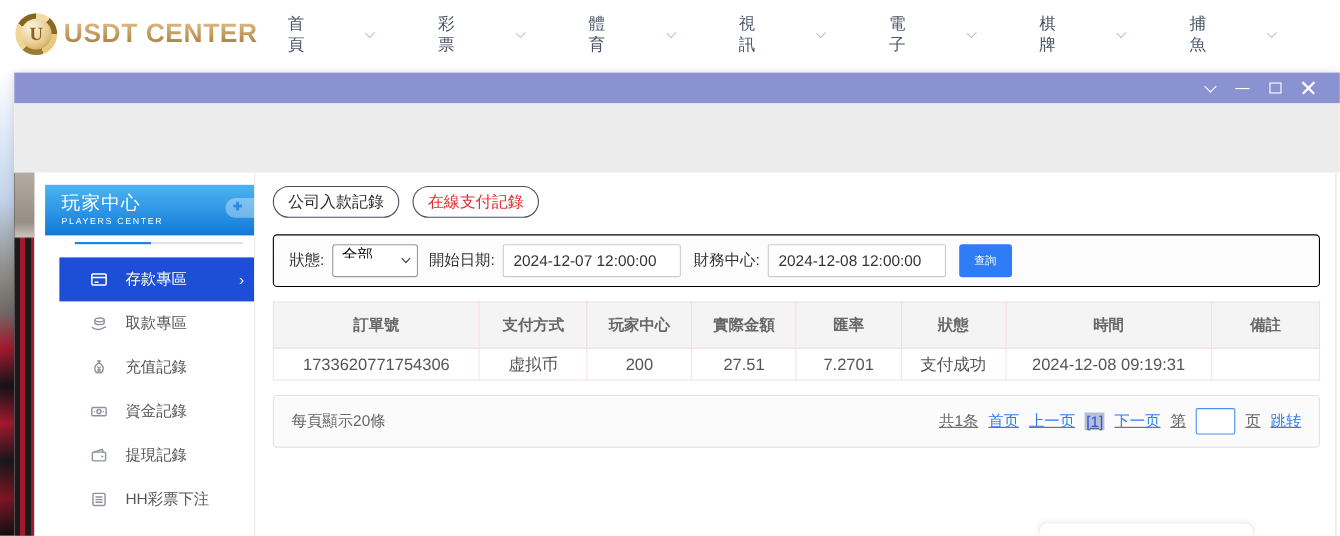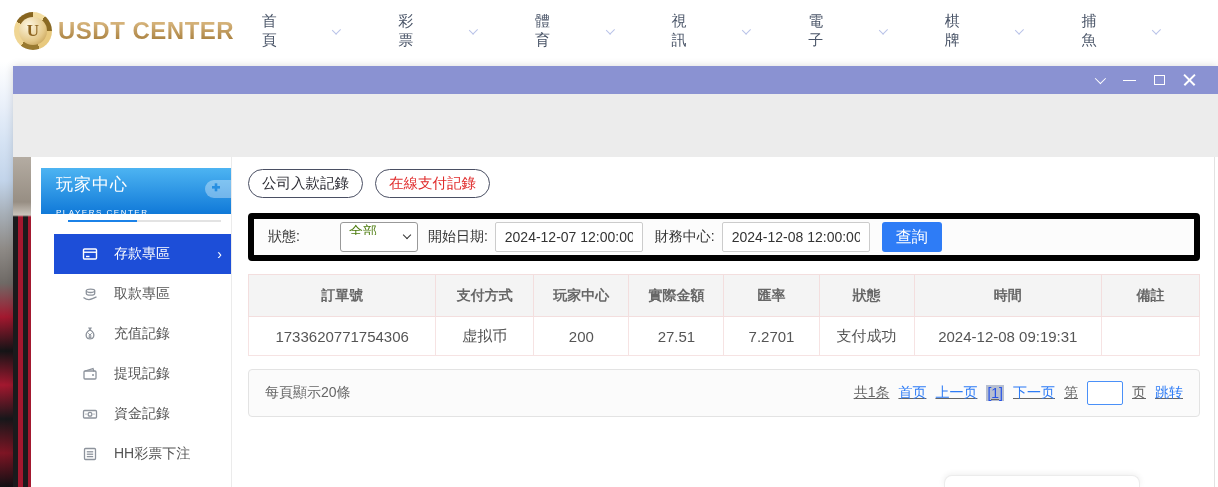--- a/index.html
+++ b/index.html
@@ -45,21 +45,21 @@
   .photo-strip { position:absolute; left:0; top:0; bottom:0; width:18px;
     background-color:#17171a;
     background-image:linear-gradient(180deg,#b4aca2 0px,#978e83 45px,#c9c3bb 58px,rgba(0,0,0,0) 60px),
       repeating-linear-gradient(90deg,#1a1a1c 0 5px,#a3182f 5px 10px); }
 
   
   .sidebar { position:absolute; left:22px; top:0; bottom:0; width:200px; background:#fff;padding-left:19px; }
   .pc-header { position:relative; margin-left:-13px; margin-top:11px; width:213px; height:46px;
     background:linear-gradient(180deg,#4db4f2,#1079d8); color:#fff; padding:5px 0 0 15px; overflow:hidden; }
   .pc-title { font-size:17px; letter-spacing:1px; }
-  .pc-sub { font-size:8px; letter-spacing:1.5px; margin-top:12px; }
+  .pc-sub { font-size:8px; letter-spacing:1.5px; margin-top:1px; }
   .pc-gamepad { position:absolute; right:6px; top:5px; opacity:.35; }
   .pc-section { padding:13px 14px 4px 14px; color:#b3b6ba; font-size:17px; }
   .pc-divider { height:2px; margin:6px 14px 12px 14px;
     background:linear-gradient(90deg,#1b82e8 0 45%,#e3e3e3 45% 100%); }
   .menu-item { height:40px; display:flex; align-items:center; padding-left:28px; cursor:pointer;
     color:#555; font-size:14px; position:relative; }
   .menu-item .mi-icon { width:16px; height:16px; margin-right:16px; color:#8d939c; flex:0 0 16px; }
   .menu-item.active { background:#1d4ed8; color:#fff; }
   .menu-item.active .mi-icon { color:#fff; }
   .menu-item.active .chev-r { position:absolute; right:13px; font-size:14px; color:#fff; }
@@ -67,37 +67,37 @@
   
   .main { position:absolute; left:218px; right:0; top:0; bottom:0; background:#fff;
     border-left:1px solid #ebebeb; padding:12px 18px 0 16px; }
   .scrollline { position:absolute; right:3px; top:0; bottom:0; width:1px; background:#e2e2e2; }
 
   .tabs { display:flex; gap:12px; margin-bottom:15px; }
   .tab { border:1px solid #4a4f63; border-radius:15px; background:#fff; padding:4px 13px;
     font-size:14.5px; color:#2b2b33; cursor:pointer; font-family:inherit; }
   .tab.active { color:#e02b2b; }
 
-  .filterbox { border:6px solid #000000; border-radius:4px; background:#fcfcfc; height:48px;
+  .filterbox { border:1px solid #000000; border-radius:4px; background:#fcfcfc; height:48px;
     display:flex; align-items:center; padding:0 14px; margin-bottom:13px; font-size:14px; color:#333; }
   .flabel { margin-right:7px; }
   .sel-wrap { position:relative; margin-right:10px; }
   .sel-wrap select { appearance:none; -webkit-appearance:none; border:1px solid #999; border-radius:3px;
-    background:#fff; height:30px; width:78px; padding:0 22px 16px 8px; font-size:14px; color:#4d7c0f; font-family:inherit;margin-left:33px; }
+    background:#fff; height:30px; width:78px; padding:0 22px 16px 8px; font-size:14px; color:#000000; font-family:inherit; }
   .sel-wrap .schev { position:absolute; right:8px; top:10px; width:6px; height:6px;
     border-right:1.7px solid #333; border-bottom:1.7px solid #333; transform:rotate(45deg); pointer-events:none; }
-  .dateinput { border:1px solid #ccc; border-radius:2px; height:30px; width:148px; padding:0 9px;
+  .dateinput { border:1px solid #ccc; border-radius:2px; height:30px; width:162px; padding:0 9px;
     font-size:14px; color:#333; margin-right:12px; font-family:inherit; }
   .querybtn { background:#2e7cf6; color:#fff; border:none; border-radius:3px; height:30px;
-    padding:0 14px; font-size:16px; cursor:pointer; font-family:inherit; }
+    padding:0 14px; font-size:10px; cursor:pointer; font-family:inherit; }
 
   table.rec { width:100%; border-collapse:collapse; border:1px solid #0f172a; }
   table.rec th { background:#f4f4f4; color:#666; font-size:14px; font-weight:bold; height:42px;
     border:1px solid #f3dede; }
-  table.rec td { color:#555; font-size:15px; text-align:center; height:39px; border:1px solid #f6e3e3; }
+  table.rec td { color:#555; font-size:15px; text-align:center; height:29px; border:1px solid #f6e3e3; }
 
   .pagebox { margin-top:13px; border:1px solid #e3e3e3; border-radius:4px; background:#fbfbfb;
     height:48px; display:flex; align-items:center; justify-content:space-between; padding:0 16px;
     font-size:14px; color:#666; }
   .pager { display:flex; align-items:center; gap:9px;text-decoration:underline; }
   .plink { color:#2e7cf6; cursor:pointer; text-decoration:none; }
   .pcur { color:#2653e8; background:#b7bfd0; padding:0 1px; }
   .pjump { width:36px; height:24px; border:1px solid #4a90f8; border-radius:2px; font-size:13px;
     text-align:center; font-family:inherit; }
 
@@ -203,34 +203,34 @@
       <div class="menu-item">
         <svg class="mi-icon" viewBox="0 0 16 16">
           <path d="M6 1.5 h4 l-1.3 2.2 h-1.4 z" fill="currentColor"></path>
           <path d="M8 3.7 C4.8 5.6 3.6 8.6 4.5 11 c.9 2.6 6.1 2.6 7 0 .9-2.4-.3-5.4-3.5-7.3z" fill="none" stroke="currentColor" stroke-width="1.3"></path>
           <path d="M6.3 7.2 L8 9 l1.7-1.8 M8 9 v2.6 M6.5 10 h3 M6.5 11.4 h3" stroke="currentColor" stroke-width="1" fill="none"></path>
         </svg>
         <span>充值記錄</span>
       </div>
       <div class="menu-item">
         <svg class="mi-icon" viewBox="0 0 16 16" fill="none" stroke="currentColor" stroke-width="1.3">
-          <path d="M3 5 l8-2.4 1 3"></path>
-            <rect x="2" y="5" width="12" height="8" rx="1"></rect>
-            <circle cx="11" cy="9" r="1" fill="currentColor" stroke="none"></circle>
-        </svg>
-        <span>提現記錄</span>
-      </div>
-      <div class="menu-item">
-        <svg class="mi-icon" viewBox="0 0 16 16" fill="none" stroke="currentColor" stroke-width="1.3">
           <rect x="1.5" y="4.5" width="13" height="7.5" rx="1"></rect>
             <circle cx="8" cy="8.2" r="1.9"></circle>
             <line x1="3.5" y1="8.2" x2="4.5" y2="8.2"></line>
             <line x1="11.5" y1="8.2" x2="12.5" y2="8.2"></line>
         </svg>
         <span>資金記錄</span>
+      </div>
+      <div class="menu-item">
+        <svg class="mi-icon" viewBox="0 0 16 16" fill="none" stroke="currentColor" stroke-width="1.3">
+          <path d="M3 5 l8-2.4 1 3"></path>
+            <rect x="2" y="5" width="12" height="8" rx="1"></rect>
+            <circle cx="11" cy="9" r="1" fill="currentColor" stroke="none"></circle>
+        </svg>
+        <span>提現記錄</span>
       </div>
       <div class="menu-item">
         <svg class="mi-icon" viewBox="0 0 16 16" fill="none" stroke="currentColor" stroke-width="1.3">
           <rect x="2.5" y="2.5" width="11" height="11" rx="1"></rect>
             <line x1="4.8" y1="5.8" x2="11.2" y2="5.8"></line>
             <line x1="4.8" y1="8.2" x2="11.2" y2="8.2"></line>
             <line x1="4.8" y1="10.6" x2="11.2" y2="10.6"></line>
         </svg>
         <span>HH彩票下注</span>
       </div>

